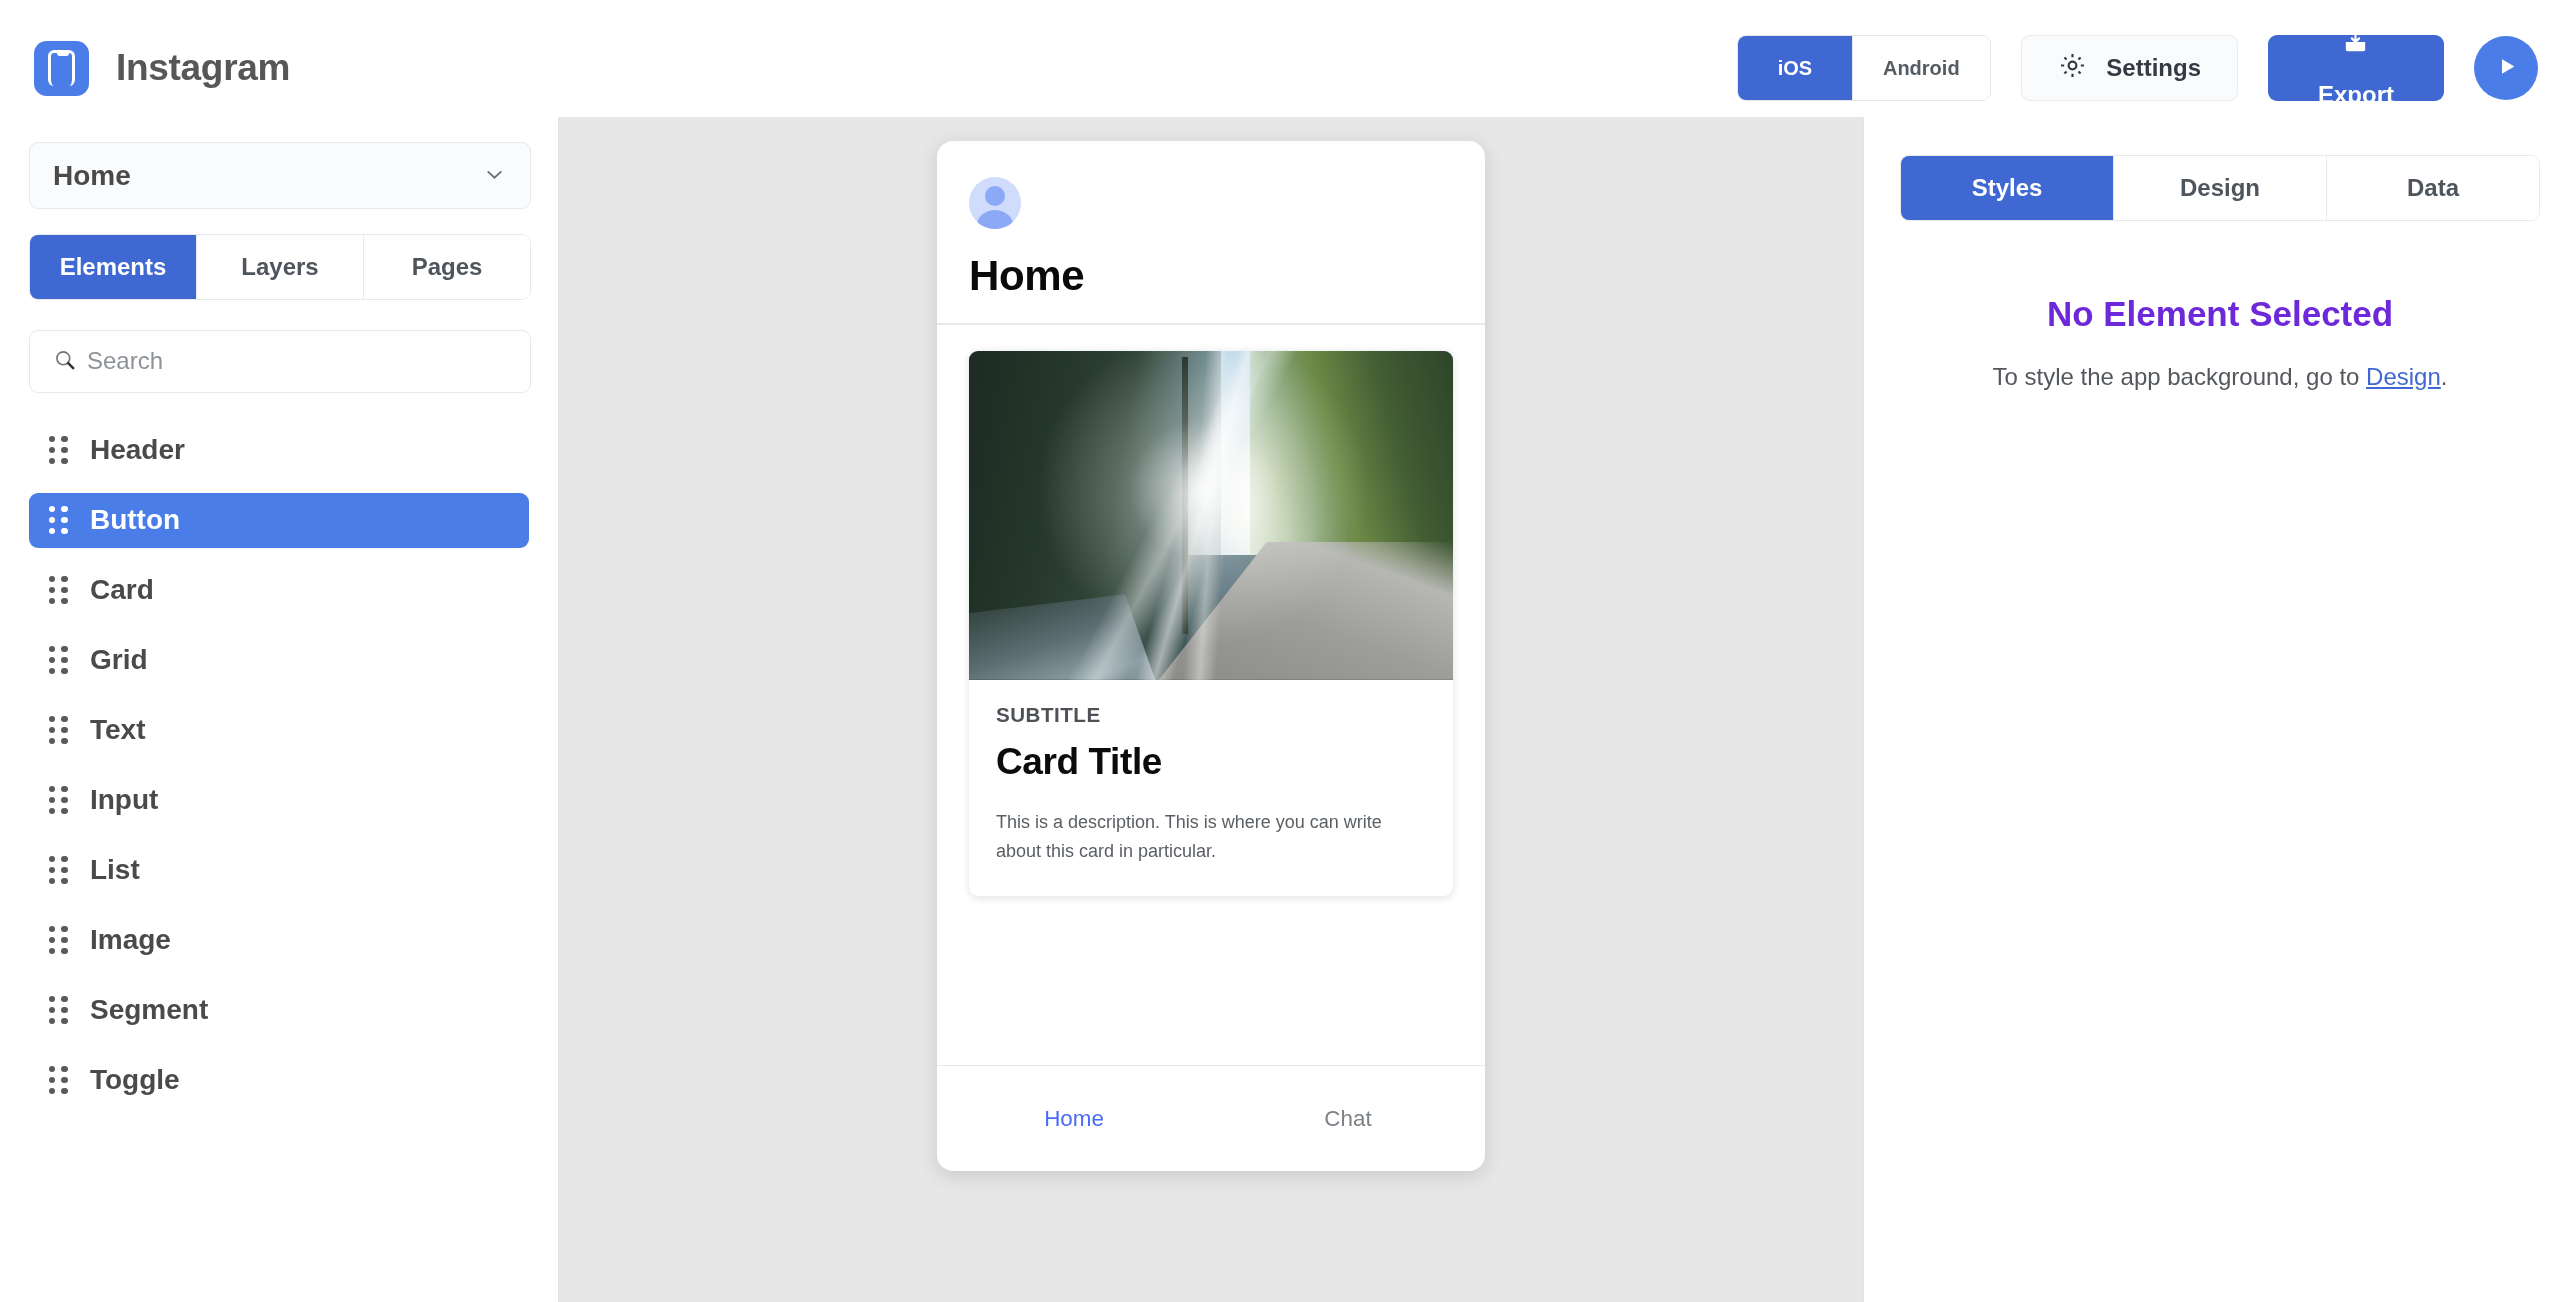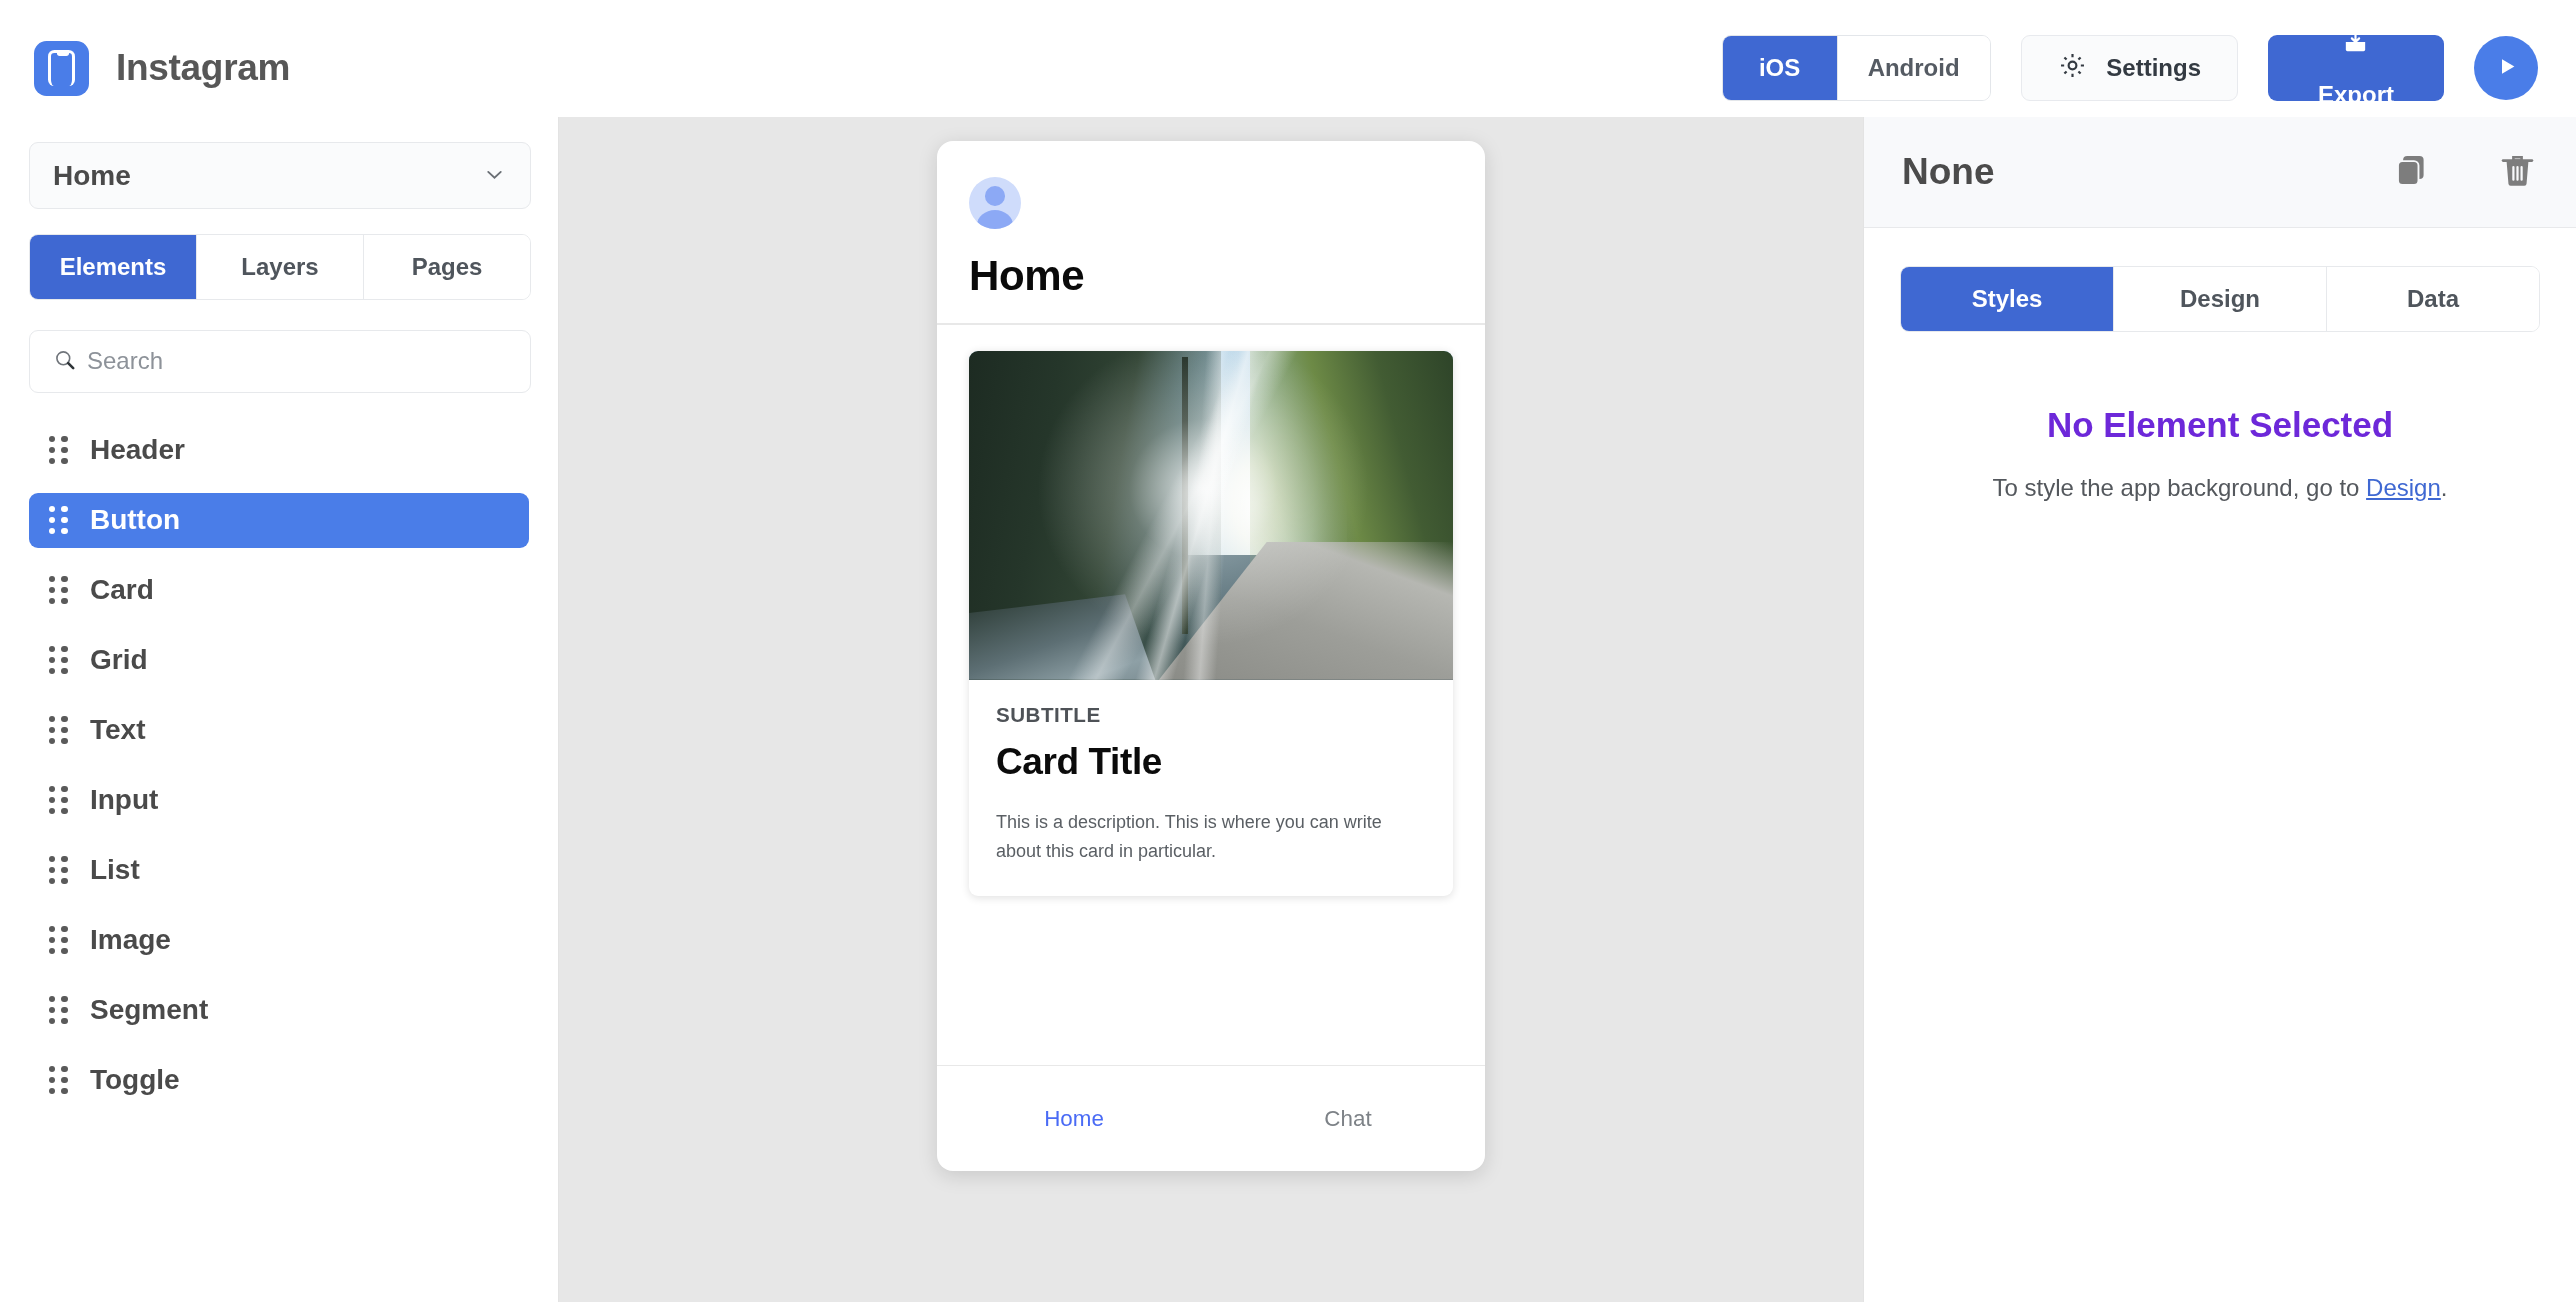--- a/index.html
+++ b/index.html
@@ -42,21 +42,21 @@
     gap: 30px; padding-right: 38px;
   }
 
   
   .seg {
     display: flex; border: 1.8px solid #e3e6ea; border-radius: 9px;
     overflow: hidden; height: 66px; background: #ffffff;
   }
   .seg-btn {
     display: flex; align-items: center; justify-content: center;
-    font-size: 24px; font-weight: bold; color: #555b63;
+    font-size: 20px; font-weight: bold; color: #555b63;
     background: #ffffff; border: none; cursor: pointer;
     padding: 0 30px; min-width: 114px; height: 100%;
     font-family: "Liberation Sans", sans-serif;
   }
   .seg-btn.active { background: #3f68d2; color: #ffffff; }
   .seg-btn + .seg-btn { border-left: 1.8px solid #e3e6ea; }
 
   .btn-plain {
     display: flex; align-items: center; gap: 19.7px;
     height: 66px; padding: 0 36px;
@@ -499,43 +499,20 @@
     <div class="phone-tabbar">
       <div class="phone-tab active">Home</div>
       <div class="phone-tab">Chat</div>
     </div>
 
   </div>
 </div>
 
 <div class="rightpanel">
 
-  <div class="rp-header">
-    <div class="rp-title">None</div>
-    <div class="rp-actions">
-      <button class="icon-btn">
-        <span>
-          <svg width="41" height="41" viewBox="0 0 24 24">
-            <rect x="6.5" y="3.5" width="12" height="13.5" rx="2.4" fill="#7d7d7d"></rect>
-            <rect x="3.5" y="6.5" width="12" height="14" rx="2.6" fill="#7d7d7d" stroke="#f8f9fb" stroke-width="1.1"></rect>
-          </svg>
-        </span>
-      </button>
-      <button class="icon-btn">
-        <span>
-          <svg width="41" height="41" viewBox="0 0 24 24">
-            <path d="M3.6 6.2h16.8" stroke="#7d7d7d" stroke-width="1.7" stroke-linecap="round"></path>
-            <path d="M9.6 4.2h4.8v2H9.6z" fill="none" stroke="#7d7d7d" stroke-width="1.5"></path>
-            <path d="M5.6 6.6h12.8l-1.1 13.1a1.3 1.3 0 0 1-1.3 1.2H8a1.3 1.3 0 0 1-1.3-1.2z" fill="#7d7d7d"></path>
-            <path d="M9.6 10v7.4M12 10v7.4M14.4 10v7.4" stroke="#f8f9fb" stroke-width="1.3" stroke-linecap="round"></path>
-          </svg>
-        </span>
-      </button>
-    </div>
-  </div>
 
   <div class="rp-tabs">
     <button class="rp-tab active">Styles</button>
     <button class="rp-tab">Design</button>
     <button class="rp-tab">Data</button>
   </div>
 
   <div class="rp-empty">
     <div class="rp-empty-title">No Element Selected</div>
     <div class="rp-empty-sub">

